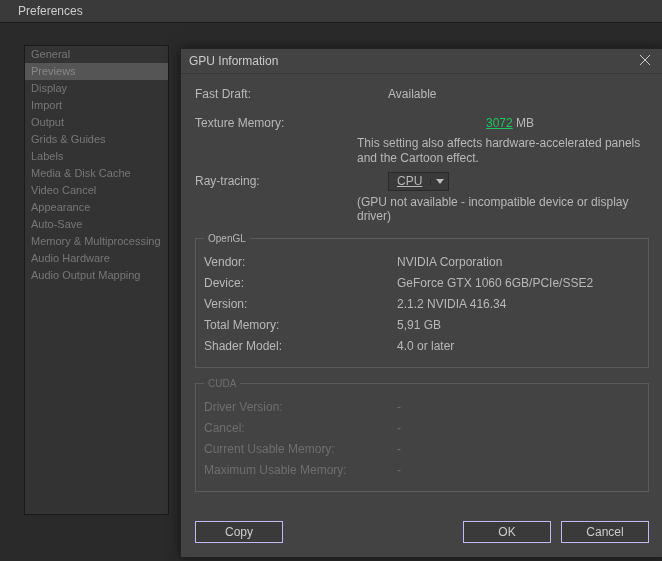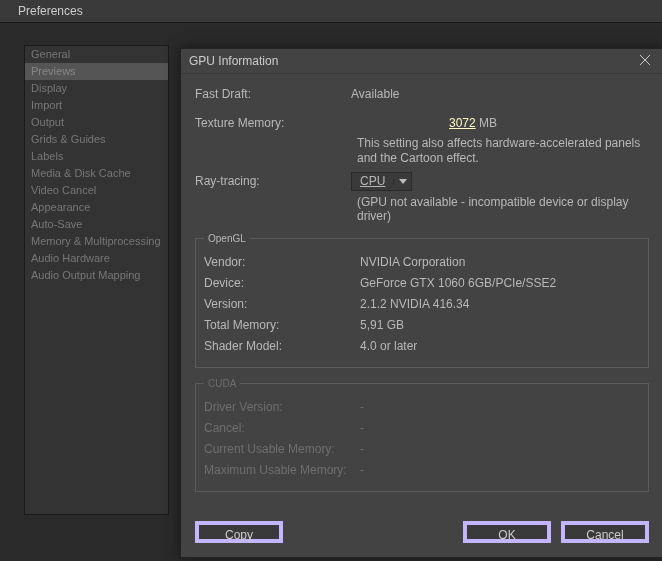--- a/index.html
+++ b/index.html
@@ -87,23 +87,24 @@
   }
   .info-label {
     width: 156px;
     text-align: left;
     padding-right: 6px;
     color: #b8b8b8;
   }
   .info-value {
     flex: 1;
     color: #b8b8b8;
+    margin-left: 37px;
   }
   .hyperlink {
-    color: #fef9c3;
+    color: #22c55e;
     text-decoration: underline;
     cursor: pointer;
   }
   .note-text {
     margin-left: 162px;
     color: #b8b8b8;
     line-height: 15px;
     margin-top: 1px;
     margin-bottom: 6px;
   }
@@ -146,21 +147,21 @@
     color: #6e6e6e;
   }
   .modal-buttons {
     display: flex;
     padding: 6px 14px 14px 14px;
     gap: 10px;
   }
   .modal-buttons .spacer { flex: 1; }
   .btn {
     background: #3a3a3a;
-    border: 4px solid #c4b5fd;
+    border: 1px solid #c4b5fd;
     color: #cccccc;
     width: 88px;
     height: 22px;
     font-size: 12px;
     cursor: pointer;
     text-align: center;
     line-height: 20px;
   }
 </style>
 </head>

